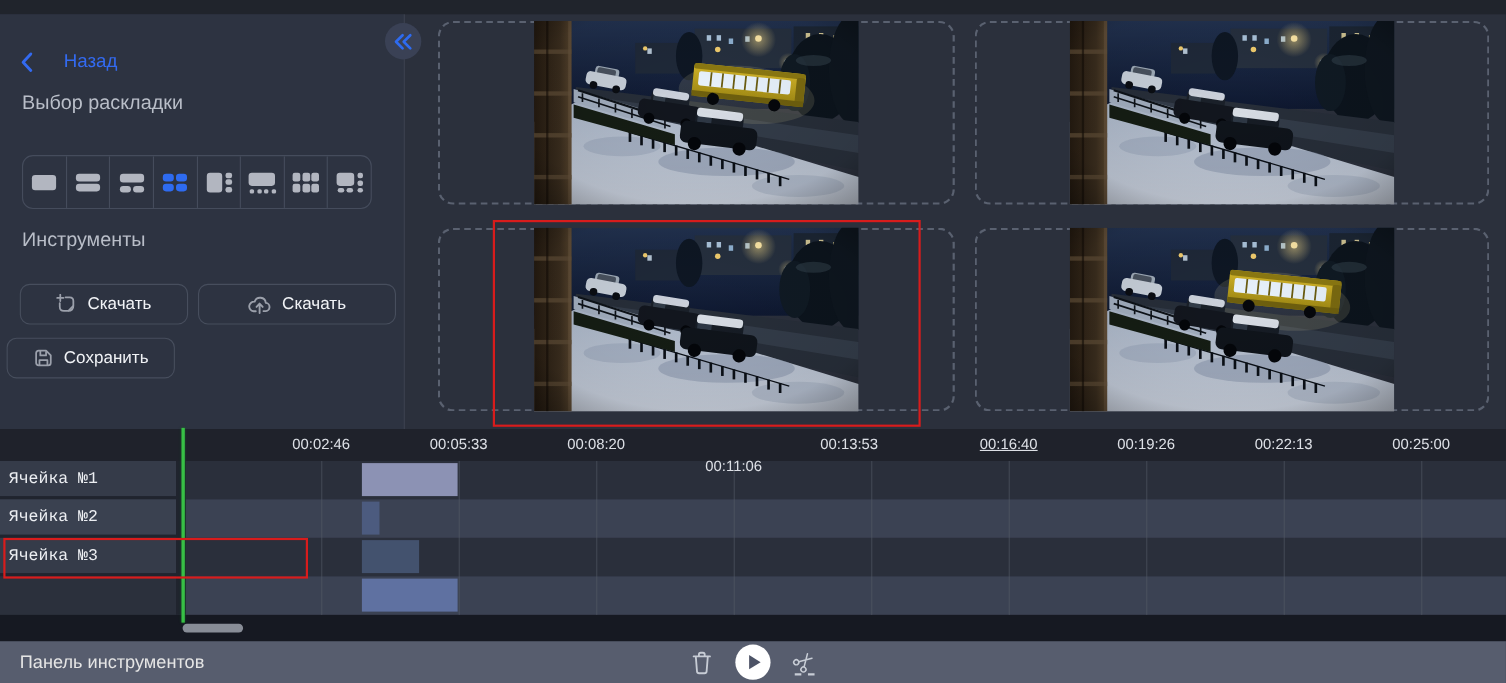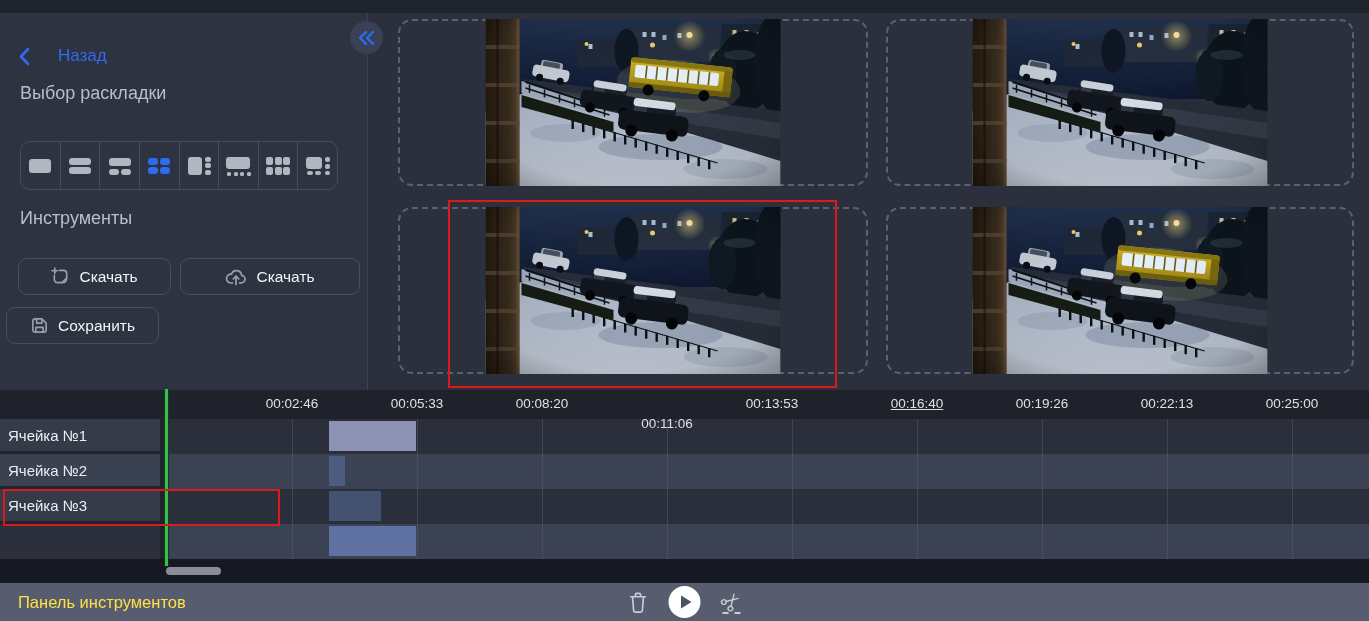--- a/index.html
+++ b/index.html
@@ -34,21 +34,21 @@
   .cell{position:absolute;border:2px dashed #5a6170;border-radius:14px;cursor:pointer;}
   .camera-image{position:absolute;left:50%;transform:translateX(-50%);top:-2px;height:calc(100% + 4px);
        width:295px;overflow:hidden;}
   .camera-image svg{width:100%;height:100%;display:block;}
   .cell-selection{position:absolute;left:448px;top:200px;width:389px;height:188px;
        border:2px solid #d81c1c;z-index:25;pointer-events:none;}
   
   .time-header{position:absolute;left:0;top:390px;width:1369px;height:29px;background:#1f222b;z-index:5;}
   .ruler-label{position:absolute;top:6px;transform:translateX(-50%);font-size:13.5px;color:#dde0e6;white-space:nowrap;text-align:center;}
   .rows{position:absolute;left:0;top:419px;width:1369px;height:140px;}
-  .row{position:absolute;left:0;width:1369px;height:35px;}
+  .row{position:absolute;left:0;width:1369px;height:35px;font-family:Liberation Mono, monospace;}
   .row .track{position:absolute;left:160px;right:0;top:0;bottom:0;}
   .row:nth-child(odd) .track{background:#2a2f3b;}
   .row:nth-child(even) .track{background:#3b4253;}
   .track-pad{position:absolute;left:160px;top:0;bottom:0;width:9px;background:#20242e;z-index:3;}
   .row-label{position:absolute;left:0;top:0;width:160px;height:35px;background:#353b49;
        border-bottom:3px solid #20242e;display:flex;align-items:center;padding-left:8px;
        font-size:15px;color:#eceef2;cursor:pointer;}
   .row:nth-child(even) .row-label{background:#3a4150;}
   .bar{position:absolute;left:169px;top:2px;height:30px;z-index:4;cursor:pointer;}
   .gridlines{position:absolute;left:0;top:0;width:1369px;height:140px;pointer-events:none;z-index:2;}
@@ -56,21 +56,21 @@
   .playhead{position:absolute;left:165px;top:389px;width:3px;height:177px;background:#38bf46;
        box-shadow:0 0 2px rgba(20,110,35,.9);z-index:20;cursor:ew-resize;}
   .row-selection{position:absolute;left:3px;top:489px;width:277px;height:37px;
        border:2px solid #d81c1c;z-index:21;pointer-events:none;}
   .scroll-strip{position:absolute;left:0;top:559px;width:1369px;height:24px;background:#161922;}
   .scroll-thumb{position:absolute;left:166px;top:8px;width:55px;height:8px;border-radius:4px;
        background:#888d97;cursor:grab;}
   
   .toolbar{position:absolute;left:0;top:583px;width:1369px;height:38px;background:#575d6e;}
   .toolbar-title{position:absolute;left:18px;top:0;height:38px;display:flex;align-items:center;
-       font-size:16.5px;color:#fde047;}
+       font-size:16.5px;color:#e5e5e5;}
   .toolbar-icons{position:absolute;left:50%;transform:translateX(-50%);top:0;height:38px;
        display:flex;align-items:center;gap:20px;}
   .icon-btn{border:none;background:transparent;padding:0;cursor:pointer;display:flex;align-items:center;justify-content:center;}
   .play-btn{width:32px;height:32px;border-radius:50%;background:#ffffff;}
   .scissors-wrap{display:flex;flex-direction:column;align-items:center;gap:1px;}
   .scissors-dash{width:18px;border-top:2px dashed #c7ccd5;}
 </style>
 </head>
 <body>
 

